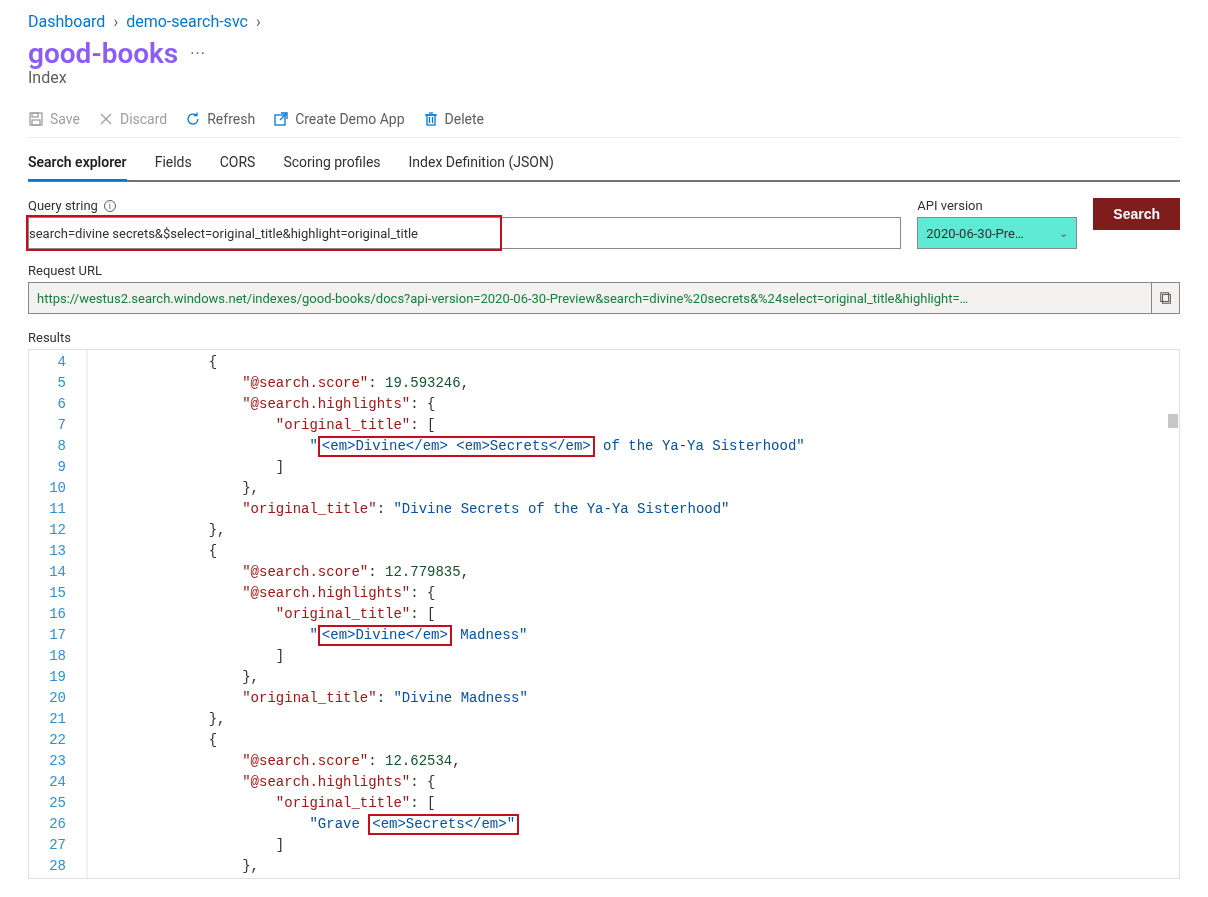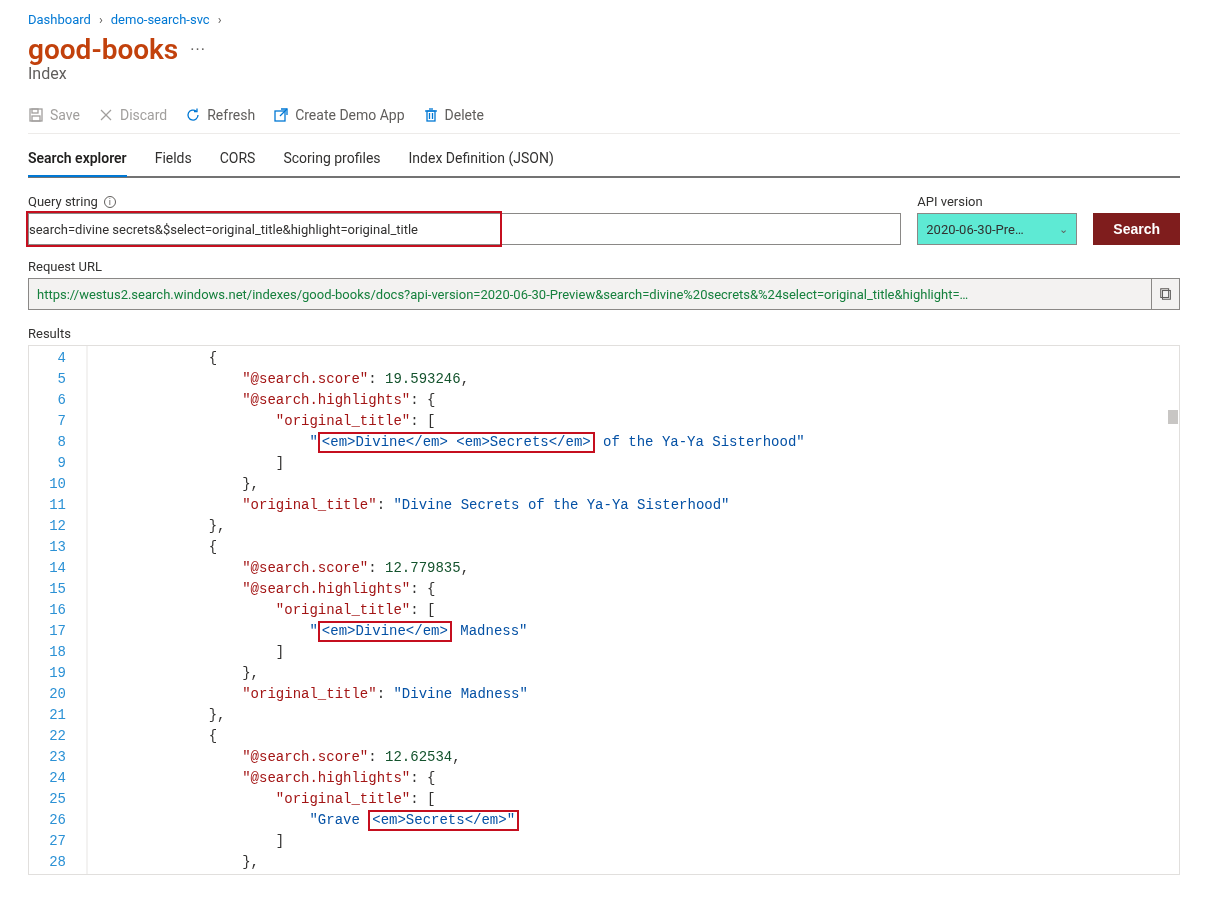--- a/index.html
+++ b/index.html
@@ -7,26 +7,26 @@
     font-family: "Segoe UI", -apple-system, BlinkMacSystemFont, Roboto, sans-serif;
     font-size: 13px;
     color: #323130;
     background: #fff;
     padding: 12px 28px;
     width: 1208px;
   }
   a { color: #0078d4; text-decoration: none; }
 
   
-  .breadcrumb { display: flex; align-items: center; gap: 8px; font-size: 13px; margin-bottom: 6px; }
+  .breadcrumb { display: flex; align-items: center; gap: 8px; font-size: 16px; margin-bottom: 6px; }
   .crumb-sep { color: #605e5c; }
 
   
   .title-row { display: flex; align-items: center; gap: 12px; }
-  .page-title { font-size: 28px; font-weight: 600; color: #c2410c; }
+  .page-title { font-size: 28px; font-weight: 600; color: #8b5cf6; }
   .more-dots { color: #605e5c; font-size: 16px; letter-spacing: 1px; cursor: pointer; }
   .subtitle { font-size: 16px; color: #605e5c; margin-top: -2px; margin-bottom: 18px; }
 
   
   .toolbar { display: flex; align-items: center; gap: 18px; padding: 6px 0 10px; border-bottom: 1px solid #edebe9; margin-bottom: 0; }
   .tb-btn { display: flex; align-items: center; gap: 6px; color: #605e5c; cursor: pointer; font-size: 14px; }
   .tb-btn.disabled { color: #a19f9d; cursor: default; }
   .tb-btn svg { width: 16px; height: 16px; }
   .tb-btn .ico { width: 16px; height: 16px; display: inline-flex; align-items: center; justify-content: center; }
   .tb-blue { color: #0078d4; }
@@ -34,21 +34,21 @@
   
   .tabs { display: flex; gap: 28px; padding-top: 10px; border-bottom: 2px solid #737373; }
   .tab { padding: 6px 0 10px; font-size: 14px; color: #323130; cursor: pointer; position: relative; }
   .tab.active { font-weight: 600; color: #201f1e; }
   .tab.active::after {
     content: ""; position: absolute; left: 0; right: 0; bottom: -1px;
     height: 2px; background: #0078d4;
   }
 
   
-  .form-row { display: flex; gap: 16px; margin-top: 16px; align-items: flex-end; }
+  .form-row { display: flex; gap: 16px; margin-top: 16px; }
   .field-group { display: flex; flex-direction: column; gap: 4px; }
   .field-label { font-size: 13px; color: #323130; display: flex; align-items: center; gap: 6px; }
   .info-ico { width: 12px; height: 12px; border: 1px solid #605e5c; border-radius: 50%; display: inline-flex; align-items: center; justify-content: center; font-size: 9px; color: #605e5c; }
 
   .query-group { flex: 1; }
   .query-wrap { position: relative; }
   .query-input {
     width: 100%; height: 32px; padding: 0 0;
     border: 1px solid #8a8886; font-size: 13px;
     font-family: inherit; color: #323130;

